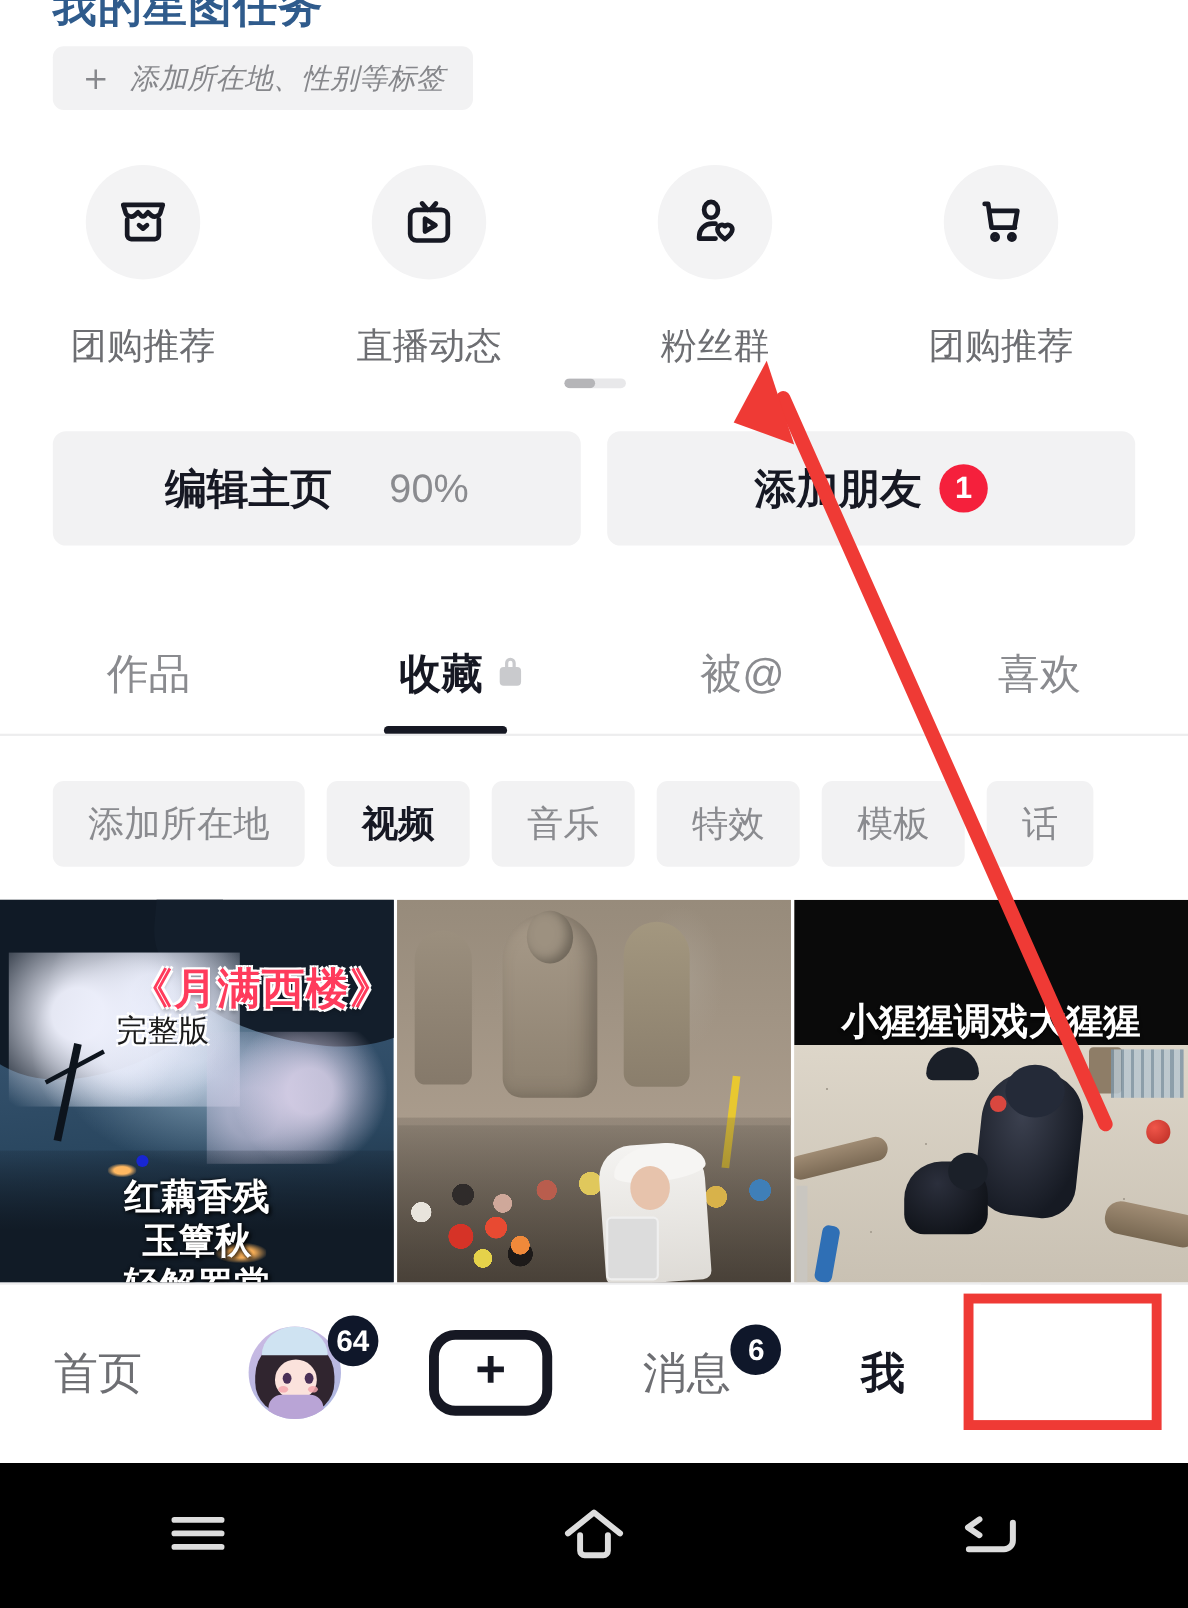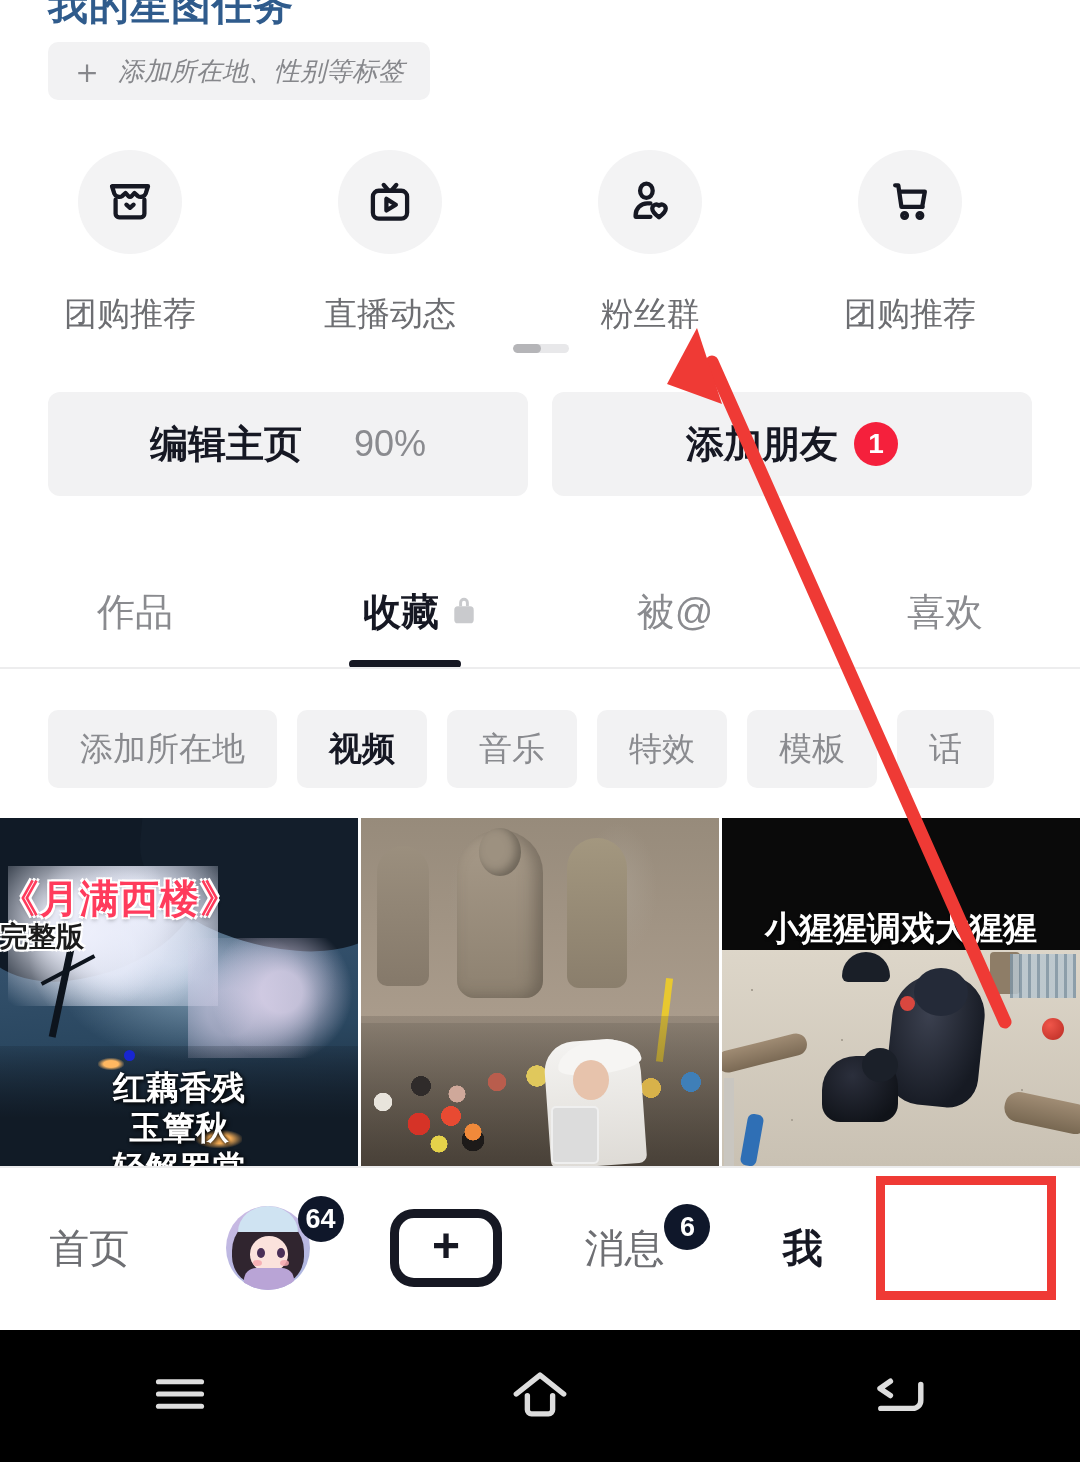--- a/index.html
+++ b/index.html
@@ -338,34 +338,34 @@
     position: absolute;
     left: 124px; top: 232px;
     width: 11px; height: 11px;
     border-radius: 50%;
     background: #1826d2;
   }
   .t1-title {
     position: absolute;
     left: 0; top: 54px;
     width: 358px;
-    text-align: left;
+    text-align: right;
     font-size: 39px;
     font-weight: 700;
     color: #ff3b5c;
     letter-spacing: 1px;
     text-shadow: -2px -2px 0 #fff, 2px -2px 0 #fff, -2px 2px 0 #fff, 2px 2px 0 #fff, 0 3px 4px rgba(0,0,0,0.35);
   }
   .t1-sub {
     position: absolute;
     left: 0; top: 100px;
     width: 296px;
-    text-align: left;
+    text-align: center;
     font-size: 28px;
-    font-weight: 700;
+    font-weight: 400;
     color: #1b1b1b;
     text-shadow: -2px -2px 0 #fff, 2px -2px 0 #fff, -2px 2px 0 #fff, 2px 2px 0 #fff;
   }
   .t1-lyric {
     position: absolute;
     left: 0;
     width: 358px;
     text-align: center;
     font-size: 33px;
     font-weight: 700;

